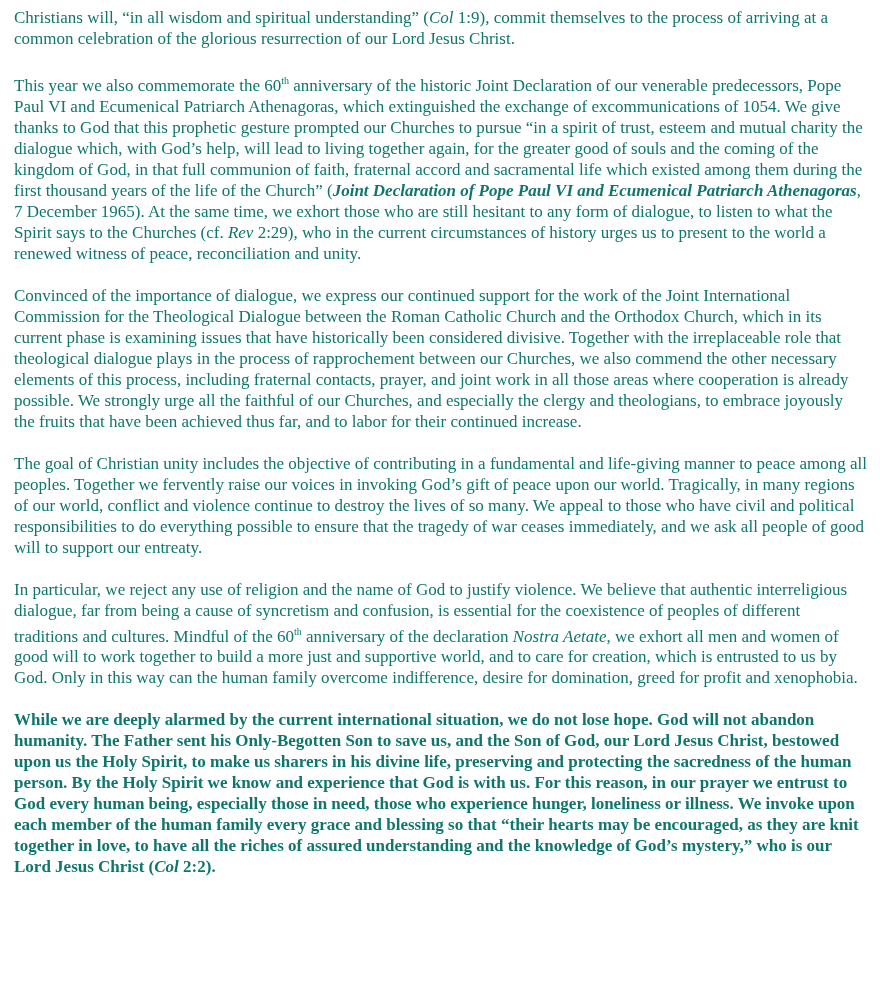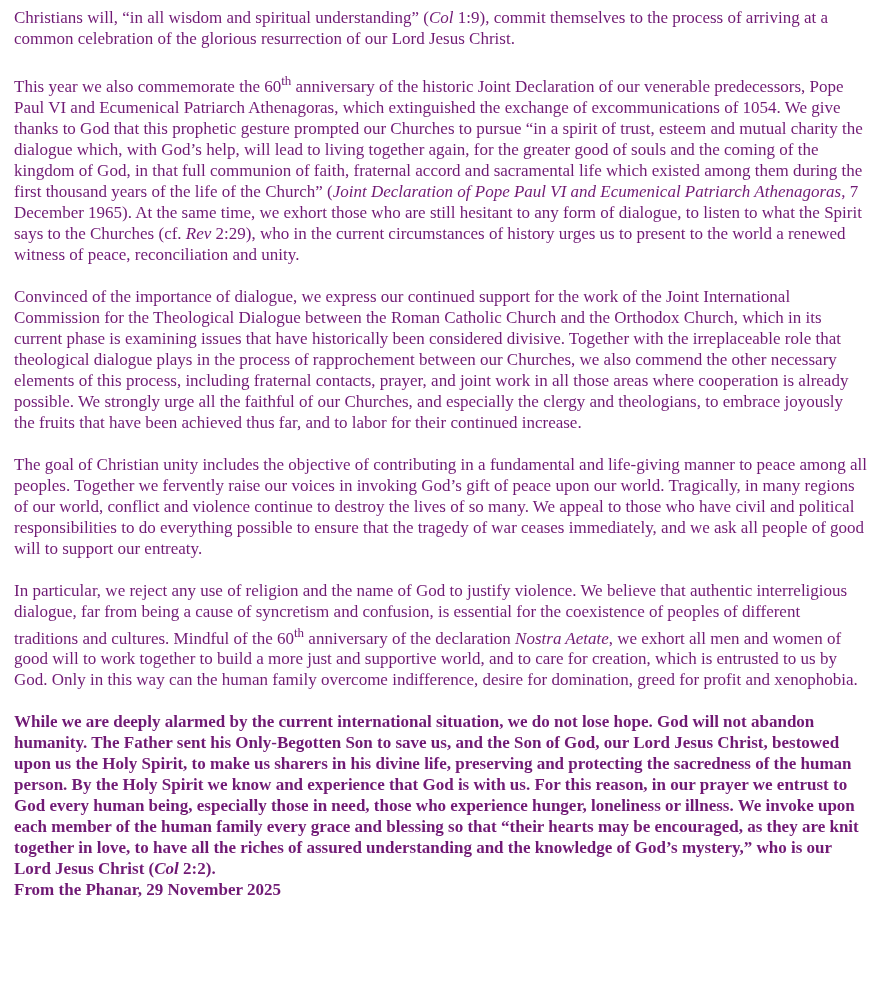--- a/index.html
+++ b/index.html
@@ -9,45 +9,44 @@
   }
   .page {
     width: 880px;
     height: 1008px;
     box-sizing: border-box;
     background: #ffffff;
     padding: 7px 12px 0 14px;
     font-family: "Liberation Serif", serif;
     font-size: 17px;
     line-height: 21px;
-    color: #701a75;
+    color: #0f766e;
     text-align: left;
     overflow: hidden;
   }
   p.para {
     margin: 0 0 21px 0;
     padding: 0;
   }
   p.para:last-child {
     margin-bottom: 0;
     font-weight: bold;
   }
   .i  { font-style: italic; }
-  .bi { font-style: italic; font-weight: 400; }
+  .bi { font-style: italic; font-weight: 700; }
   .sup {
     vertical-align: super;
-    font-size: 13px;
+    font-size: 10px;
   }
 </style>
 </head>
 <body>
 
 <div class="page">
   <div id="doc-body">
       <p class="para"><span>Christians will, “in all wisdom and spiritual understanding” (</span><span class="i">Col</span><span> 1:9), commit themselves to the process of arriving at a common celebration of the glorious resurrection of our Lord Jesus Christ.</span></p>
       <p class="para"><span>This year we also commemorate the 60</span><span class="sup">th</span><span> anniversary of the historic Joint Declaration of our venerable predecessors, Pope Paul VI and Ecumenical Patriarch Athenagoras, which extinguished the exchange of excommunications of 1054. We give thanks to God that this prophetic gesture prompted our Churches to pursue “in a spirit of trust, esteem and mutual charity the dialogue which, with God’s help, will lead to living together again, for the greater good of souls and the coming of the kingdom of God, in that full communion of faith, fraternal accord and sacramental life which existed among them during the first thousand years of the life of the Church” (</span><span class="bi">Joint Declaration of Pope Paul VI and Ecumenical Patriarch Athenagoras</span><span>, 7 December 1965). At the same time, we exhort those who are still hesitant to any form of dialogue, to listen to what the Spirit says to the Churches (cf. </span><span class="i">Rev</span><span> 2:29), who in the current circumstances of history urges us to present to the world a renewed witness of peace, reconciliation and unity.</span></p>
       <p class="para"><span>Convinced of the importance of dialogue, we express our continued support for the work of the Joint International Commission for the Theological Dialogue between the Roman Catholic Church and the Orthodox Church, which in its current phase is examining issues that have historically been considered divisive. Together with the irreplaceable role that theological dialogue plays in the process of rapprochement between our Churches, we also commend the other necessary elements of this process, including fraternal contacts, prayer, and joint work in all those areas where cooperation is already possible. We strongly urge all the faithful of our Churches, and especially the clergy and theologians, to embrace joyously the fruits that have been achieved thus far, and to labor for their continued increase.</span></p>
       <p class="para"><span>The goal of Christian unity includes the objective of contributing in a fundamental and life-giving manner to peace among all peoples. Together we fervently raise our voices in invoking God’s gift of peace upon our world. Tragically, in many regions of our world, conflict and violence continue to destroy the lives of so many. We appeal to those who have civil and political responsibilities to do everything possible to ensure that the tragedy of war ceases immediately, and we ask all people of good will to support our entreaty.</span></p>
       <p class="para"><span>In particular, we reject any use of religion and the name of God to justify violence. We believe that authentic interreligious dialogue, far from being a cause of syncretism and confusion, is essential for the coexistence of peoples of different traditions and cultures. Mindful of the 60</span><span class="sup">th</span><span> anniversary of the declaration </span><span class="i">Nostra Aetate</span><span>, we exhort all men and women of good will to work together to build a more just and supportive world, and to care for creation, which is entrusted to us by God. Only in this way can the human family overcome indifference, desire for domination, greed for profit and xenophobia.</span></p>
       <p class="para"><span>While we are deeply alarmed by the current international situation, we do not lose hope. God will not abandon humanity. The Father sent his Only-Begotten Son to save us, and the Son of God, our Lord Jesus Christ, bestowed upon us the Holy Spirit, to make us sharers in his divine life, preserving and protecting the sacredness of the human person. By the Holy Spirit we know and experience that God is with us. For this reason, in our prayer we entrust to God every human being, especially those in need, those who experience hunger, loneliness or illness. We invoke upon each member of the human family every grace and blessing so that “their hearts may be encouraged, as they are knit together in love, to have all the riches of assured understanding and the knowledge of God’s mystery,” who is our Lord Jesus Christ (</span><span class="i">Col</span><span> 2:2).</span></p>
     </div>
-  <p class="para">From the Phanar, 29 November 2025</p>
 </div>
 
 </body></html>

